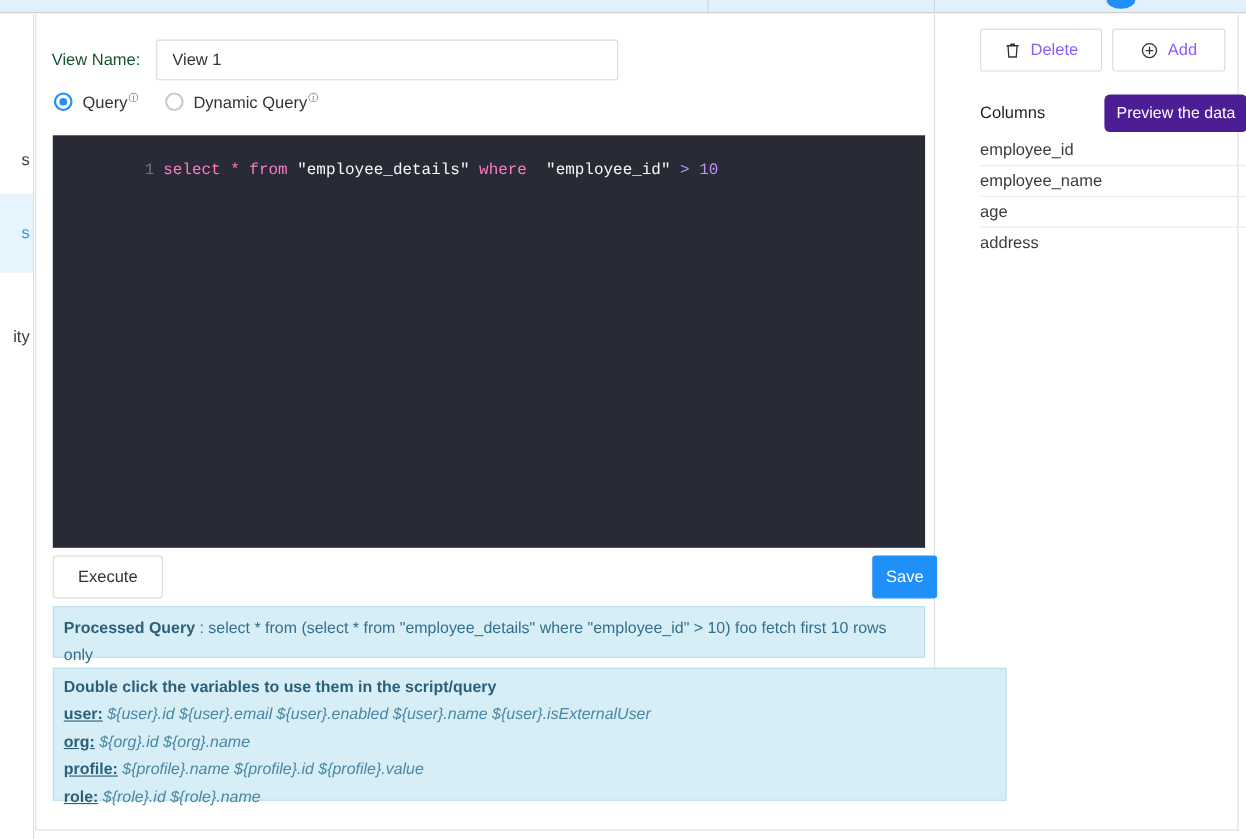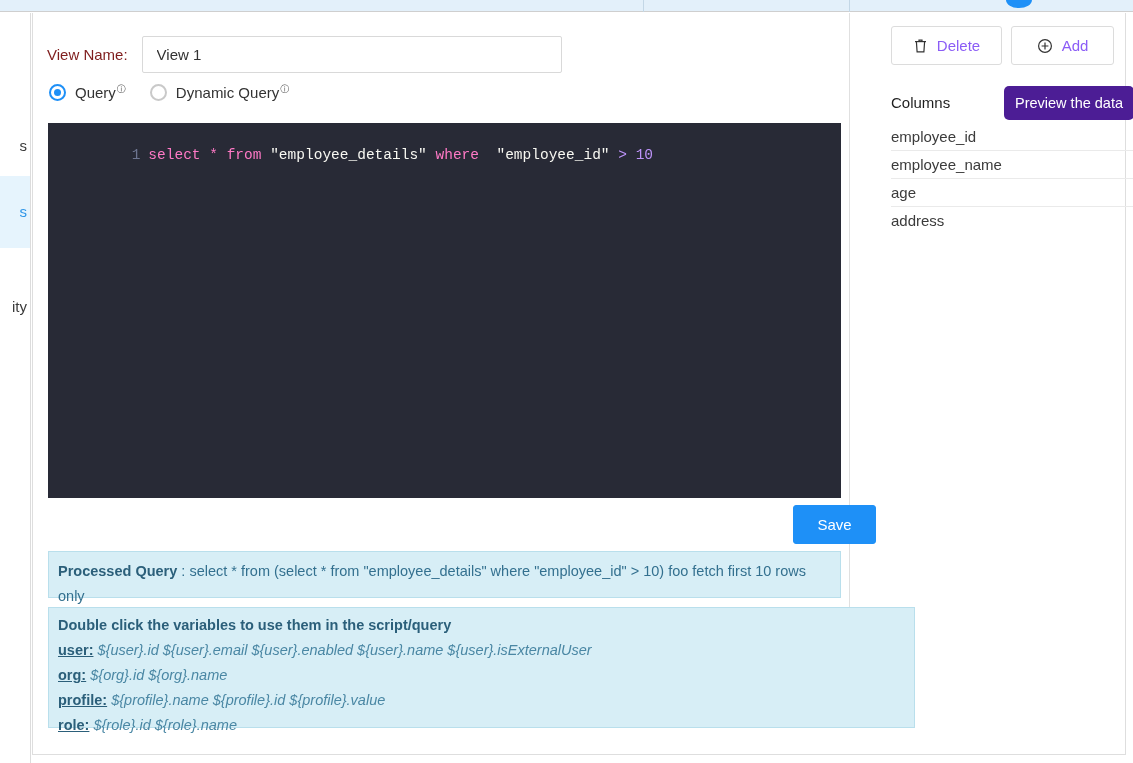--- a/index.html
+++ b/index.html
@@ -72,21 +72,21 @@
   #left-pane {
     position: absolute; left: 0; top: 0;
     width: 816px; height: 742px;
   }
 
   #name-row {
     position: absolute; left: 14px; top: 23px;
     display: flex; align-items: center;
   }
   #name-label {
-    font-size: 15px; color: #7f1d1d;
+    font-size: 15px; color: #14532d;
     margin-right: 14px;
     white-space: nowrap;
   }
   #name-input {
     width: 420px; height: 37px;
     border: 1px solid #d9d9d9;
     border-radius: 2px;
     padding: 0 14px;
     font-size: 15px;
     color: #333;
@@ -176,21 +176,21 @@
     border: 1px solid #d9d9d9;
     color: #333;
   }
   .btn-primary {
     background: #1e90f7;
     border: 1px solid #1e90f7;
     color: #fff;
   }
   #execute-btn { position: absolute; left: 0; top: 0; width: 100px; }
   #cancel-btn  { position: absolute; left: 643px; top: 0; width: 89px; }
-  #save-btn    { position: absolute; left: 745px; top: 0; width: 83px; }
+  #save-btn    { position: absolute; left: 745px; top: 0; width: 59px; }
 
   
   .info-panel {
     position: absolute;
     background: #d7eef6;
     border: 1px solid #b9dfec;
     color: #33708f;
     font-size: 14.5px;
     line-height: 25px;
     padding: 7px 9px;
@@ -327,20 +327,21 @@
       </div>
     </div>
 
     <div id="editor">
       <div id="code-line">
         <span class="ln">1</span><span id="code-tokens"><span class="kw">select</span><span class="punc"> </span><span class="kw">*</span><span class="punc"> </span><span class="kw">from</span><span class="punc"> </span><span class="str">"employee_details"</span><span class="punc"> </span><span class="kw">where</span><span class="punc">  </span><span class="str">"employee_id"</span><span class="punc"> </span><span class="op">&gt;</span><span class="punc"> </span><span class="num">10</span></span>
       </div>
     </div>
 
     <div id="btn-row">
+      <div id="execute-btn" class="btn btn-default">Execute</div>
       <div id="save-btn" class="btn btn-primary">Save</div>
     </div>
 
     <div id="processed-panel" class="info-panel">
       <b>Processed Query</b><span> : </span><span>select * from (select * from "employee_details" where "employee_id" &gt; 10) foo fetch first 10 rows only</span>
     </div>
 
     <div id="vars-panel" class="info-panel">
       <span class="vars-title">Double click the variables to use them in the script/query</span>
       <span class="var-row"><span class="var-key">user:</span> <span class="var-vals">${user}.id  ${user}.email  ${user}.enabled  ${user}.name  ${user}.isExternalUser</span></span>

